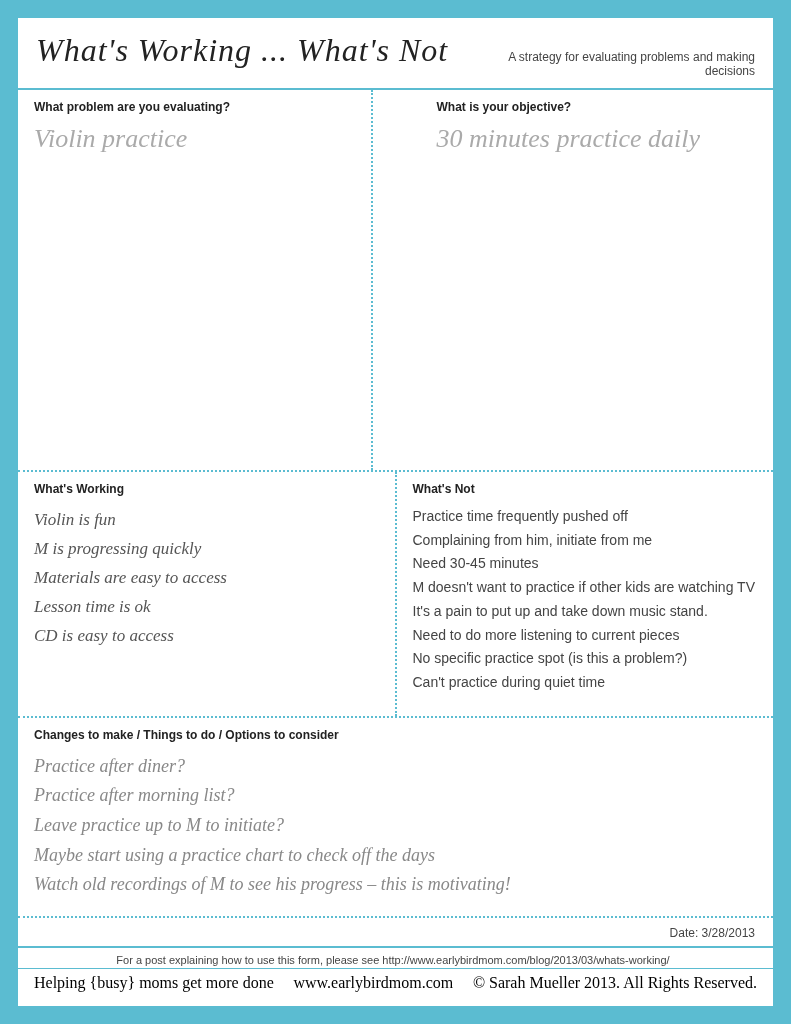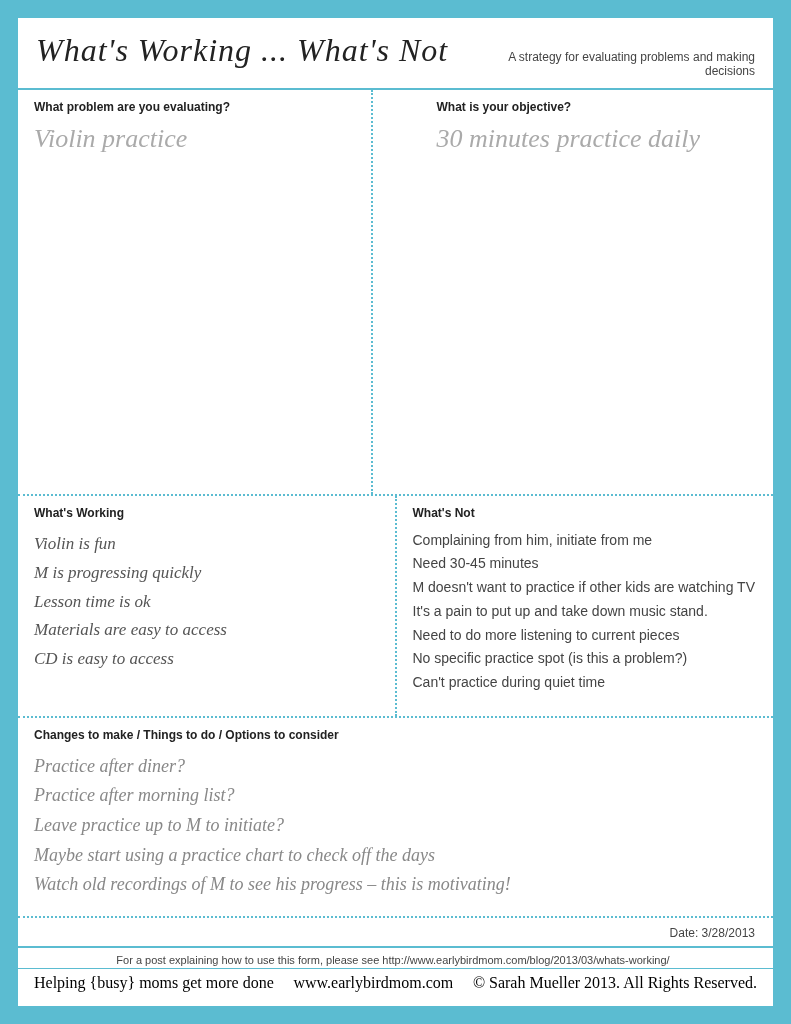--- a/index.html
+++ b/index.html
@@ -180,28 +180,29 @@
       <div class="section-value">30 minutes practice daily</div>
     </div>
   </div>
 
   <div class="middle-section">
     <div class="middle-left">
       <div class="working-label">What's Working</div>
       <ul class="working-list">
         <li>Violin is fun</li>
         <li>M is progressing quickly</li>
+        <li>Materials are easy to access</li>
         <li>Lesson time is ok</li>
-        <li>Materials are easy to access</li>
         <li>CD is easy to access</li>
       </ul>
     </div>
     <div class="middle-right">
       <div class="working-label">What's Not</div>
       <ul class="not-list">
+        <li>Practice time frequently pushed off</li>
         <li>Complaining from him, initiate from me</li>
         <li>Need 30-45 minutes</li>
         <li>M doesn't want to practice if other kids are watching TV</li>
         <li>It's a pain to put up and take down music stand.</li>
         <li>Need to do more listening to current pieces</li>
         <li>No specific practice spot (is this a problem?)</li>
         <li>Can't practice during quiet time</li>
       </ul>
     </div>
   </div>

